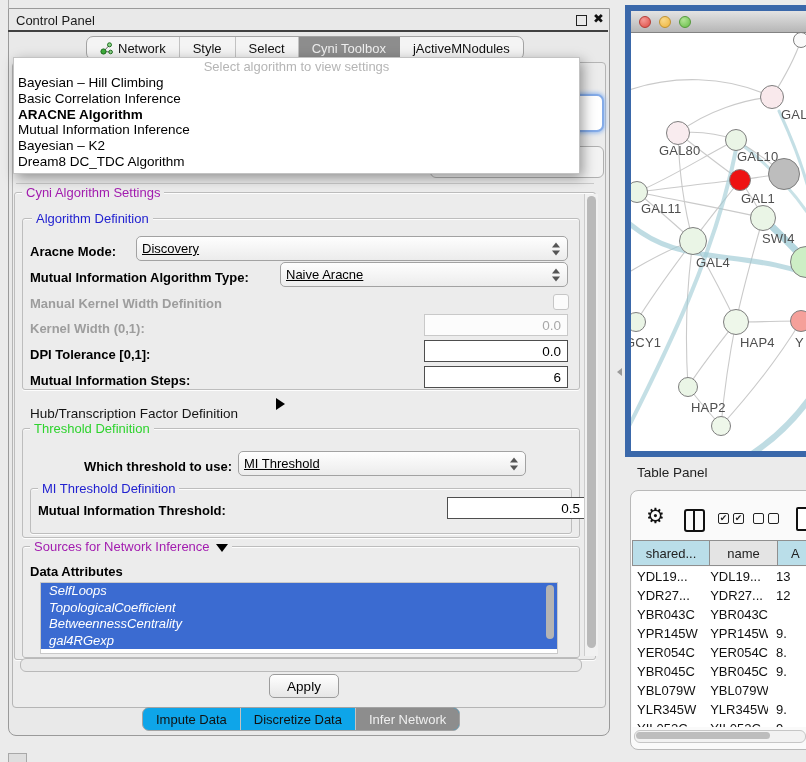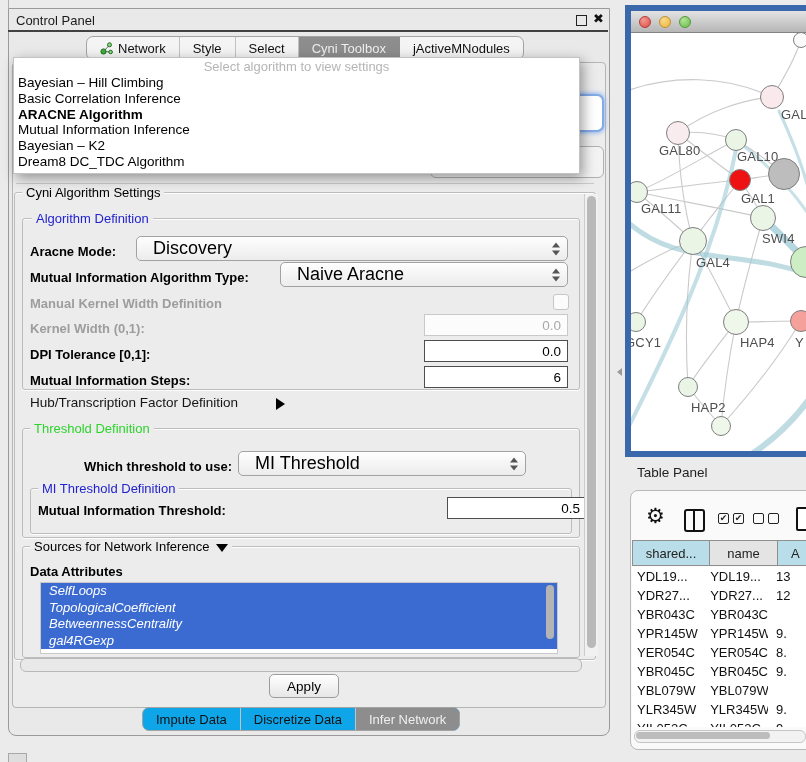--- a/index.html
+++ b/index.html
@@ -35,28 +35,28 @@
   
   .dd-overlay{left:13px;top:57px;width:565px;height:115px;background:#fff;border:1px solid #c3c3c3;
               box-shadow:3px 4px 12px rgba(0,0,0,.38);z-index:50;}
   .dd-placeholder{position:absolute;left:0;top:1px;width:100%;text-align:center;color:#b5b5b5;font-size:13px;}
   .dd-items{position:absolute;left:4px;top:17px;right:4px;}
   .dd-item{font-size:13.5px;color:#000;height:15.8px;line-height:15.8px;white-space:nowrap;}
   .dd-item.sel{font-weight:bold;}
   
   .group{border:1px solid #bdbdbd;border-radius:3px;box-shadow:0 1px 0 #fdfdfd, inset 0 1px 0 #fdfdfd;z-index:2;}
   .gtitle{font-size:13px;background:#ececec;padding:0 4px;z-index:3;white-space:nowrap;}
-  .t-blue{color:#2222d0;} .t-green{color:#2ed32e;} .t-black{color:#000000;}
+  .t-blue{color:#2222d0;} .t-green{color:#2ed32e;} .t-black{color:#a21caf;}
   .lbl{font-size:13px;font-weight:bold;color:#000;z-index:3;white-space:nowrap;}
   .lbl.dis{color:#9d9d9d;}
   .plain{font-size:13.5px;color:#141414;z-index:3;white-space:nowrap;}
   
   .combo{background:linear-gradient(#fefefe,#ececec);border:1px solid #a2a2a2;border-radius:5px;
-         font-size:18px;color:#000;display:flex;align-items:center;padding-left:16px;
-         box-sizing:border-box;z-index:3;}
+         font-size:13px;color:#000;display:flex;align-items:center;padding-left:5px;
+         box-sizing:border-box;z-index:3;text-decoration:underline;}
   .combo .spin{position:absolute;right:7px;top:50%;transform:translateY(-50%);width:8px;height:13px;}
   .combo .spin:before{content:"";position:absolute;left:0;top:0;border:4px solid transparent;border-bottom:5px solid #555;border-top:none;}
   .combo .spin:after{content:"";position:absolute;left:0;bottom:0;border:4px solid transparent;border-top:5px solid #555;border-bottom:none;}
   
   .field{background:#fff;border:1.5px solid #4e4e4e;font-size:13.5px;color:#000;text-align:right;
          padding:1px 6px;box-sizing:border-box;line-height:20px;z-index:3;}
   .field.dis{border:1px solid #c9c9c9;color:#a8a8a8;background:#fcfcfc;}
   .checkbox{width:14px;height:14px;border:1px solid #c6c6c6;border-radius:3px;background:#fbfbfb;z-index:3;}
   
   .attr-list{background:#fff;border:1px solid #c9c9c9;z-index:3;overflow:hidden;}
@@ -174,21 +174,21 @@
 
   <span class="abs lbl dis" style="left:30px;top:321px;">Kernel Width (0,1):</span>
   <div class="abs field dis" style="left:424px;top:314px;width:144px;height:22px;">0.0</div>
 
   <span class="abs lbl" style="left:30px;top:347px;">DPI Tolerance [0,1]:</span>
   <div class="abs field" style="left:424px;top:340px;width:144px;height:22px;">0.0</div>
 
   <span class="abs lbl" style="left:30px;top:373px;">Mutual Information Steps:</span>
   <div class="abs field" style="left:424px;top:366px;width:144px;height:22px;">6</div>
 
-  <span class="abs plain" style="left:30px;top:395px;">Hub/Transcription Factor Definition</span>
+  <span class="abs plain" style="left:30px;top:406px;">Hub/Transcription Factor Definition</span>
   <div class="abs tri-right" style="left:276px;top:398px;"></div>
 
   <div class="abs group" style="left:22px;top:428px;width:556px;height:108px;"></div>
   <span class="abs gtitle t-green" style="left:30px;top:421px;">Threshold Definition</span>
 
   <span class="abs lbl" style="left:84px;top:459px;">Which threshold to use:</span>
   <div class="abs combo" style="left:238px;top:451px;width:288px;height:25px;">
     <span>MI Threshold</span>
     <span class="spin"></span>
   </div>

